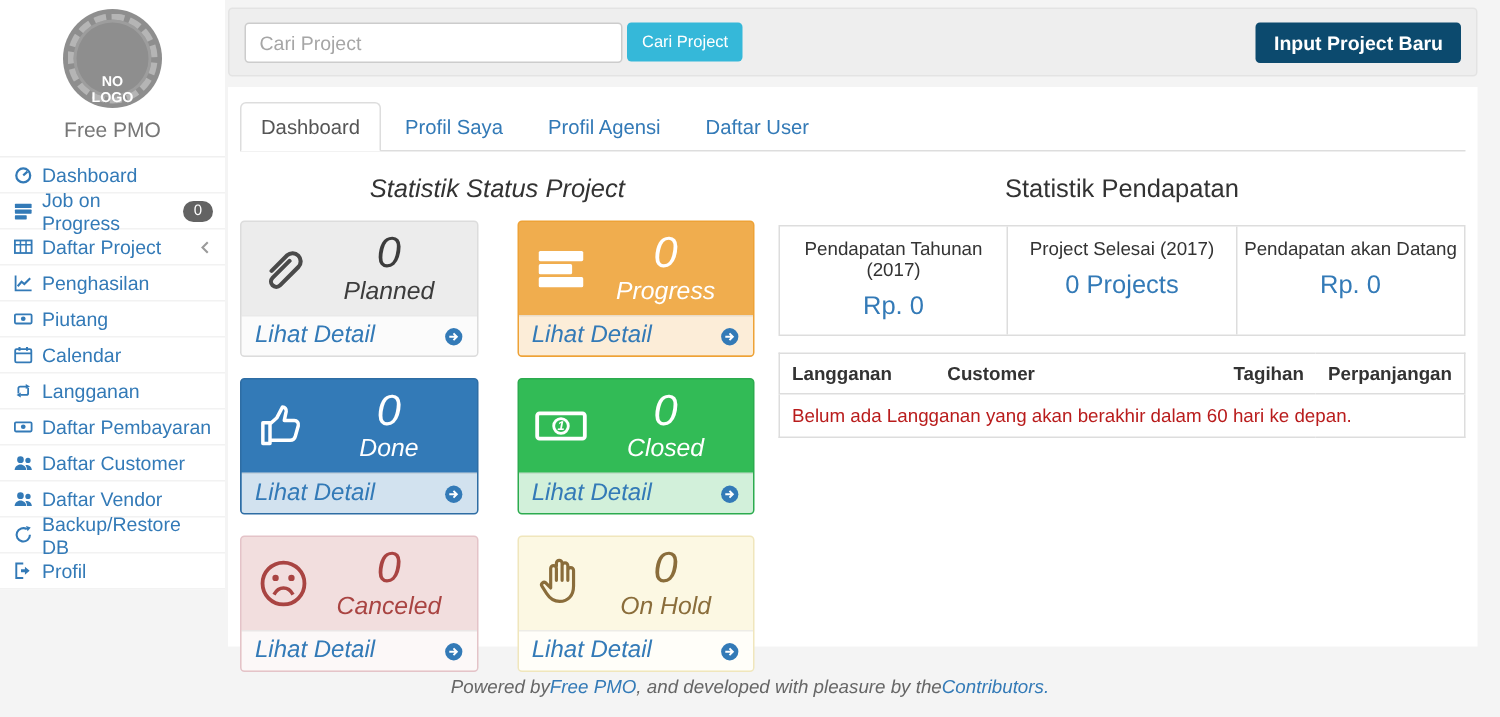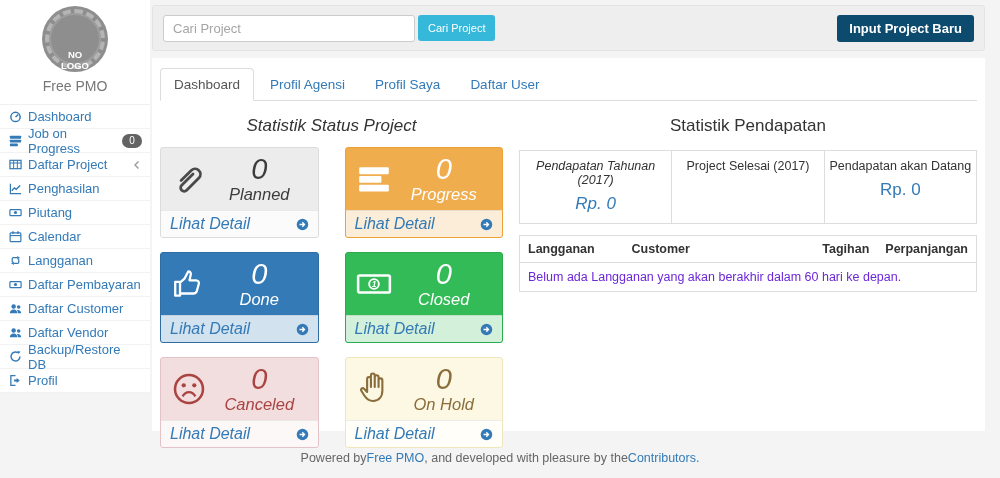--- a/index.html
+++ b/index.html
@@ -66,34 +66,34 @@
   .c-planned .card-icon { color:#4a4a4a; }
   .c-progress { background:#f0ad4e; border-color:#eea236; color:#fff; }
   .c-done     { background:#337ab7; border-color:#2e6da4; color:#fff; }
   .c-closed   { background:#32bb56; border-color:#2cab4e; color:#fff; }
   .c-canceled { background:#f2dede; border-color:#e4c3c8; color:#a94442; }
   .c-onhold   { background:#fcf8e3; border-color:#f0e6bc; color:#8a6d3b; }
 
   
   .stats { display:flex; border:1px solid #ddd; margin-top:14px; }
   .stat { flex:1; border-left:1px solid #ddd; text-align:center; padding:8px 4px 9px; }
-  .stat:first-child { border-left:none;font-style:italic; }
+  .stat:first-child { border-left:none; }
   .stat-label { font-size:12.5px; color:#333; }
   .stat-value { font-size:17px; color:#337ab7; margin-top:7px; cursor:pointer; }
 
   
   .subs { width:100%; border-collapse:collapse; margin-top:11px; font-size:12.5px;
           border:1px solid #ddd; }
   .subs th { padding:6px 8px; text-align:left; border-bottom:1px solid #ddd; font-weight:bold; color:#333; }
   .subs th.ta-right { text-align:right; }
-  .subs td { padding:7px 8px; color:#6d28d9; }
+  .subs td { padding:7px 8px; color:#b91c1c; }
 
   
   .footer { position:absolute; left:0; right:0; bottom:0; height:41px;
-            display:flex; align-items:center; justify-content:center; font-size:12.5px; color:#666; }
+            display:flex; align-items:center; justify-content:center; font-size:12.5px; color:#666;font-style:italic; }
   .footer a { color:#337ab7; text-decoration:none; cursor:pointer; }
 </style>
 </head>
 <body>
 
 <div class="page">
 
   <aside class="sidebar">
     <div class="brand">
       <div class="logo-seal">
@@ -230,22 +230,22 @@
     <div class="topbar">
       <input class="search-input" type="text" placeholder="Cari Project" style="">
       <button class="btn btn-cyan">Cari Project</button>
       <button class="btn btn-green">Input Project Baru</button>
     </div>
 
     <div class="content">
 
       <ul class="tabs">
         <li class="tab active">Dashboard</li>
+        <li class="tab">Profil Saya</li>
         <li class="tab">Profil Agensi</li>
-        <li class="tab">Profil Saya</li>
         <li class="tab">Daftar User</li>
       </ul>
 
       <div class="cols">
 
         <div class="col-left">
           <h2 class="section-title">Statistik Status Project</h2>
           <div class="cards">
 
             <div class="card c-planned">
@@ -399,20 +399,21 @@
         <div class="col-right">
           <h2 class="section-title">Statistik Pendapatan</h2>
 
           <div class="stats">
             <div class="stat">
               <div class="stat-label">Pendapatan Tahunan (2017)</div>
               <div class="stat-value">Rp. 0</div>
             </div>
             <div class="stat">
               <div class="stat-label">Project Selesai (2017)</div>
+              <div class="stat-value">0 Projects</div>
             </div>
             <div class="stat">
               <div class="stat-label">Pendapatan akan Datang</div>
               <div class="stat-value">Rp. 0</div>
             </div>
           </div>
 
 
           <table class="subs">
             <thead>

